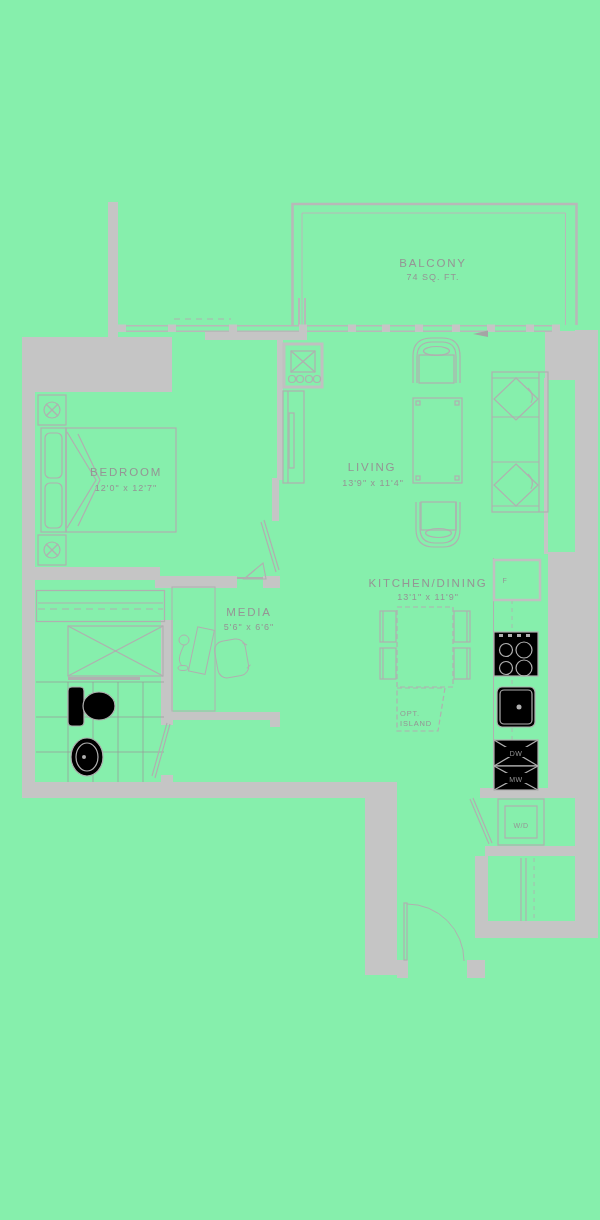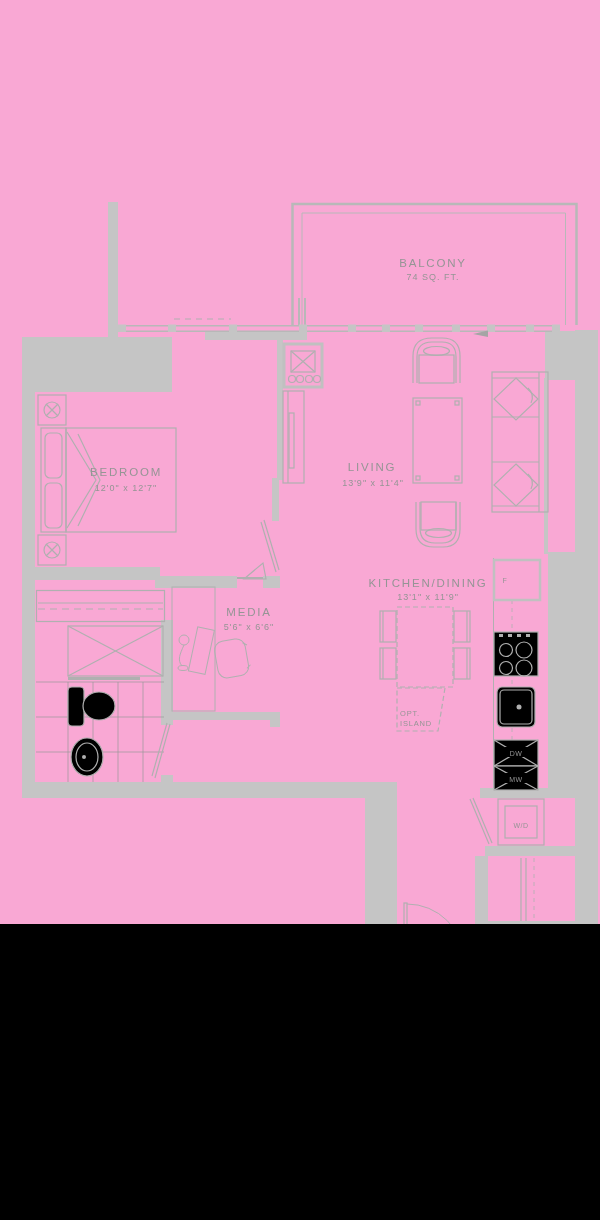--- a/index.html
+++ b/index.html
@@ -1,16 +1,16 @@
 <!DOCTYPE html>
 <html><head>
 <meta charset="utf-8">
 <style>
   html,body{margin:0;padding:0;background:#000;}
-  #stage{position:relative;width:600px;height:924px;background:#f9a8d4;overflow:hidden;}
+  #stage{position:relative;width:600px;height:1220px;background:#86efac;overflow:hidden;}
   svg text{font-family:"Liberation Sans",sans-serif;fill:#959595;}
   .room-name{font-size:11.5px;letter-spacing:1.8px;}
   .room-dims{font-size:9px;letter-spacing:1px;}
   .small-label{font-size:7.5px;letter-spacing:0.8px;}
   .tiny-label{font-size:7px;letter-spacing:0.5px;}
 </style>
 </head>
 <body>
 
 <div id="stage">

